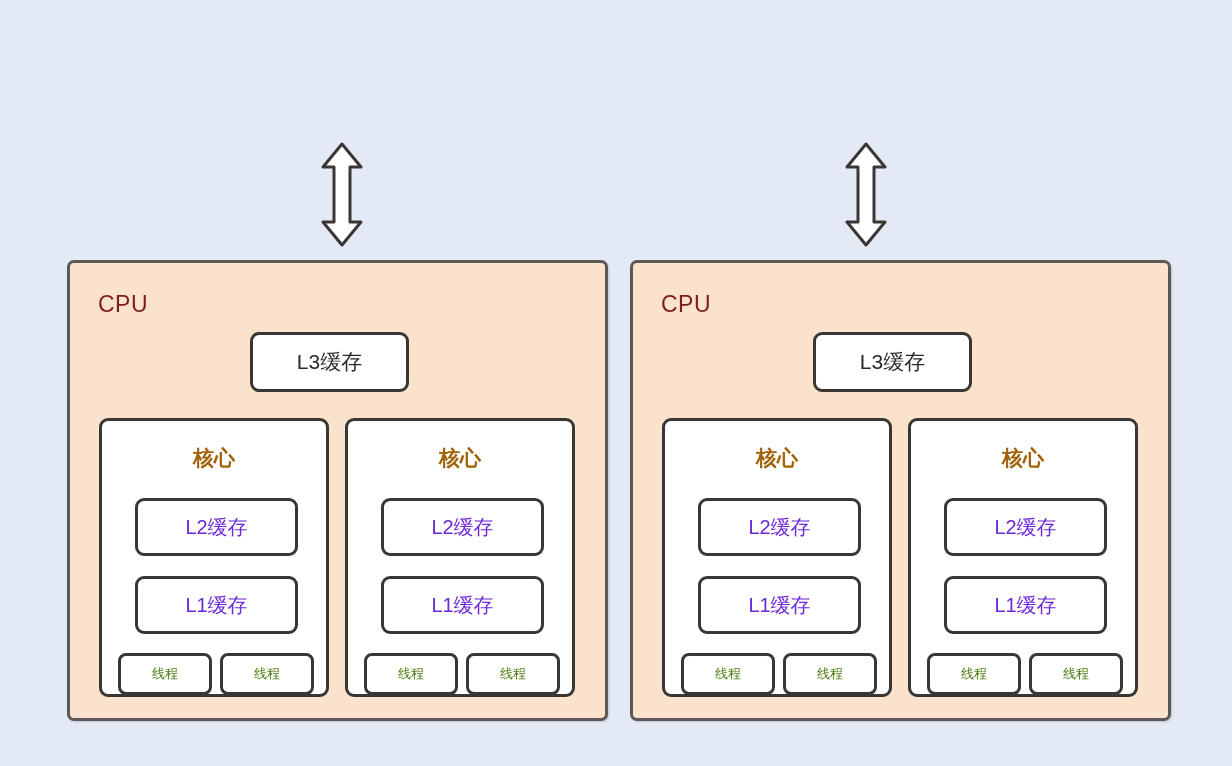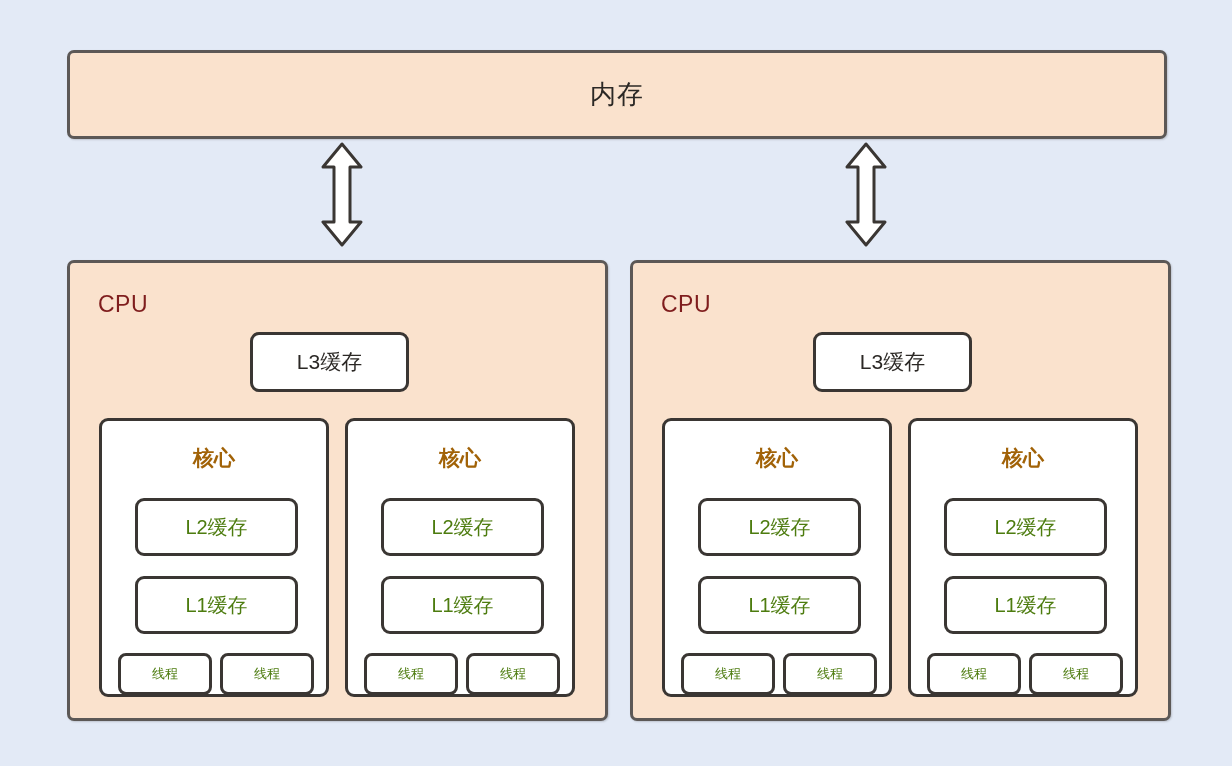--- a/index.html
+++ b/index.html
@@ -111,21 +111,21 @@
     color: #a16207;
   }
 
   .cache-box {
     left: 33px;
     width: 163px;
     height: 58px;
   }
   .l2-box { top: 61px; }
   .l1-box { top: 139px; }
-  .cache-label { font-size: 20px; color: #4d7c0f; }
+  .cache-label { font-size: 20px; color: #6d28d9; }
 
   .thread-box {
     top: 216px;
     width: 94px;
     height: 42px;
     border-radius: 8px;
     border-width: 3px;
   }
   .thread-0 { left: 16px; }
   .thread-1 { left: 118px; }
@@ -138,23 +138,20 @@
     height: 105px;
   }
   #arrow-0 { left: 320px; top: 142px; }
   #arrow-1 { left: 844px; top: 142px; }
 </style>
 </head>
 <body>
 
 <div id="stage">
 
-  <div class="peach-box" id="memory-box">
-    <span class="memory-label">内存</span>
-  </div>
 
   <div class="arrow" id="arrow-0">
     <svg width="44" height="105" viewBox="0 0 44 105" xmlns="http://www.w3.org/2000/svg">
       <polygon points="22,2 41,25 30,25 30,80 41,80 22,103 3,80 14,80 14,25 3,25" fill="#ffffff" stroke="#3a3633" stroke-width="3" stroke-linejoin="round"></polygon>
     </svg>
   </div>
   <div class="arrow" id="arrow-1">
     <svg width="44" height="105" viewBox="0 0 44 105" xmlns="http://www.w3.org/2000/svg">
       <polygon points="22,2 41,25 30,25 30,80 41,80 22,103 3,80 14,80 14,25 3,25" fill="#ffffff" stroke="#3a3633" stroke-width="3" stroke-linejoin="round"></polygon>
     </svg>

